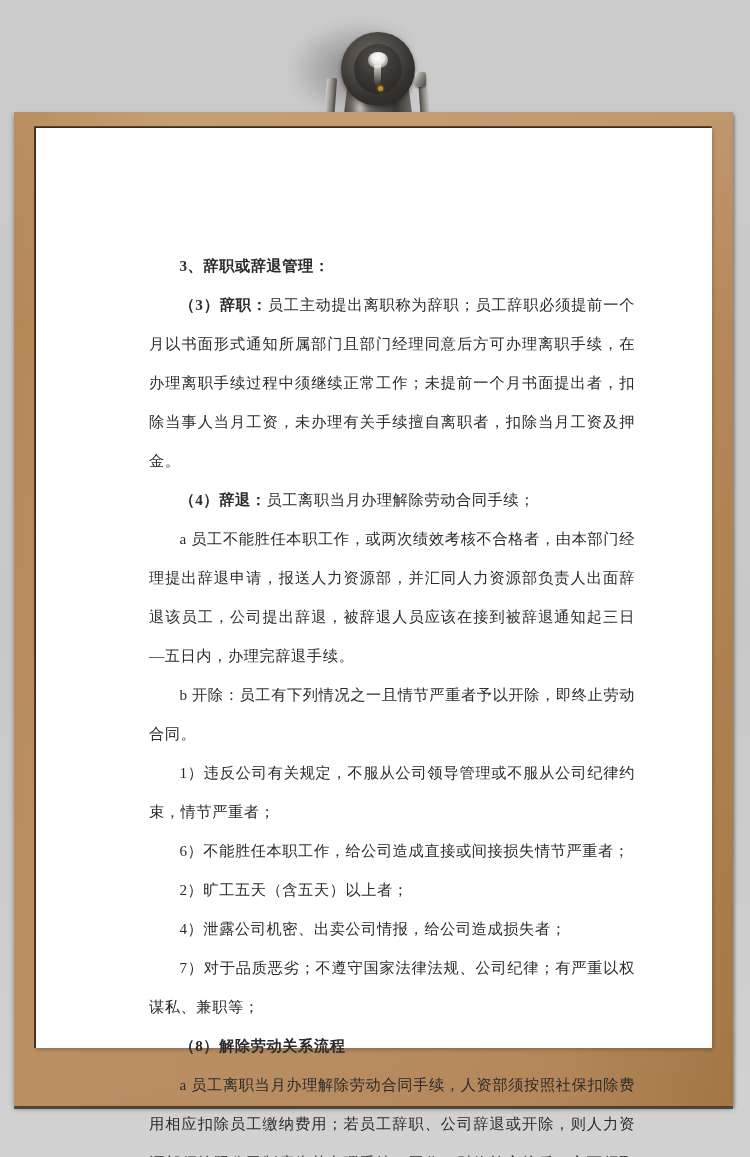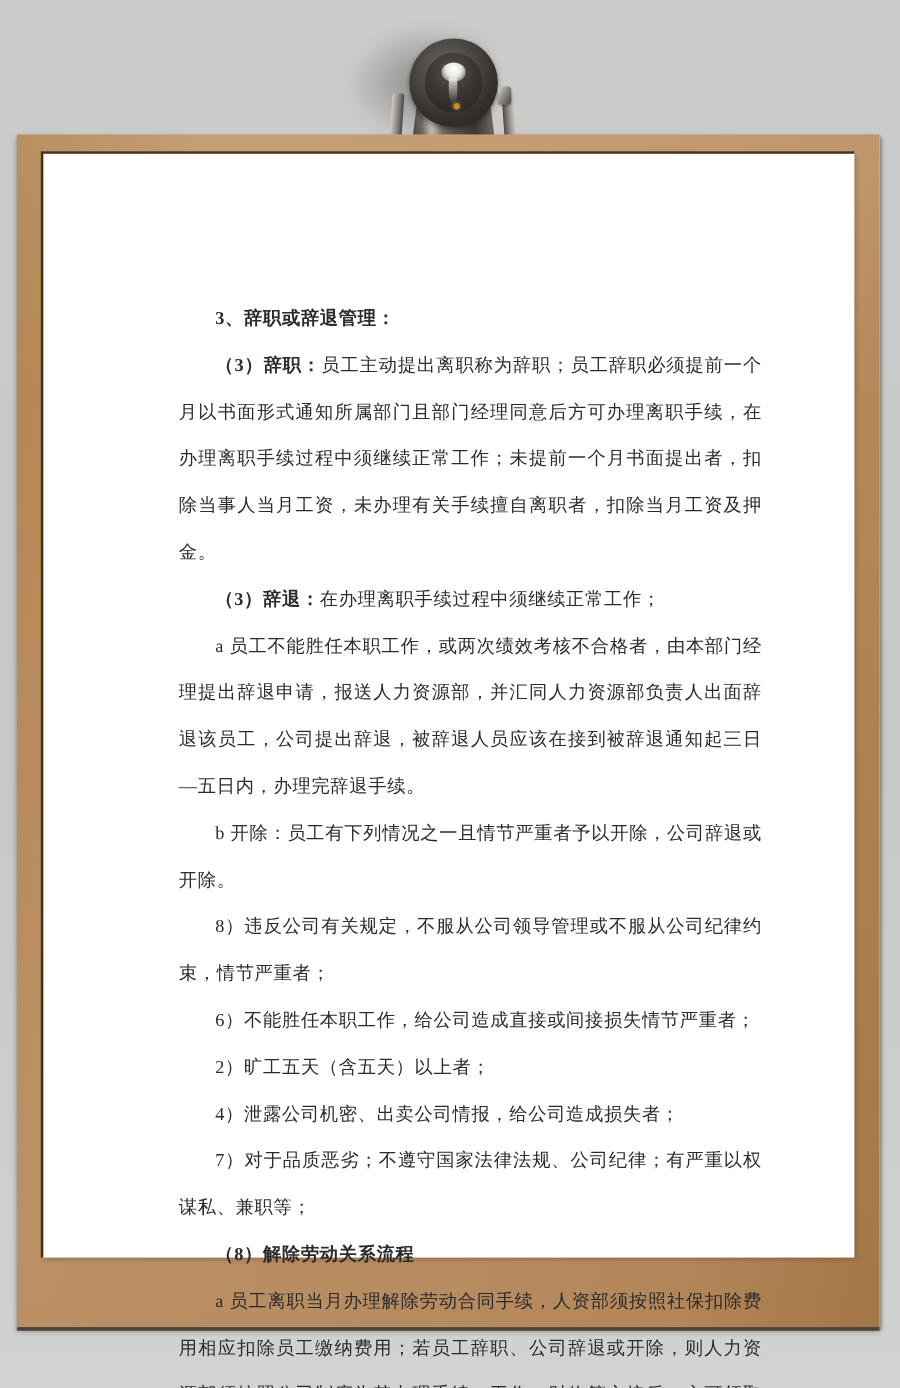--- a/index.html
+++ b/index.html
@@ -318,27 +318,27 @@
   <div class="board-bottom-edge"></div>
 
   <div class="paper">
     <div class="paper-inner-line"></div>
 
     <div class="doc">
       <p class="bold">3、辞职或辞退管理：</p>
 
       <p><span class="lead">（3）辞职：</span><span>员工主动提出离职称为辞职；员工辞职必须提前一个月以书面形式通知所属部门且部门经理同意后方可办理离职手续，在办理离职手续过程中须继续正常工作；未提前一个月书面提出者，扣除当事人当月工资，未办理有关手续擅自离职者，扣除当月工资及押金。</span></p>
 
-      <p><span class="lead">（3）辞退：</span><span>在办理离职手续过程中须继续正常工作；</span></p>
+      <p><span class="lead">（4）辞退：</span><span>员工离职当月办理解除劳动合同手续；</span></p>
 
       <p>a 员工不能胜任本职工作，或两次绩效考核不合格者，由本部门经理提出辞退申请，报送人力资源部，并汇同人力资源部负责人出面辞退该员工，公司提出辞退，被辞退人员应该在接到被辞退通知起三日—五日内，办理完辞退手续。</p>
 
-      <p>b 开除：员工有下列情况之一且情节严重者予以开除，公司辞退或开除。</p>
-
-      <p>8）违反公司有关规定，不服从公司领导管理或不服从公司纪律约束，情节严重者；</p>
+      <p>b 开除：员工有下列情况之一且情节严重者予以开除，即终止劳动合同。</p>
+
+      <p>1）违反公司有关规定，不服从公司领导管理或不服从公司纪律约束，情节严重者；</p>
       <p>6）不能胜任本职工作，给公司造成直接或间接损失情节严重者；</p>
       <p>2）旷工五天（含五天）以上者；</p>
       <p>4）泄露公司机密、出卖公司情报，给公司造成损失者；</p>
       <p>7）对于品质恶劣；不遵守国家法律法规、公司纪律；有严重以权谋私、兼职等；</p>
 
       <p class="bold">（8）解除劳动关系流程</p>
 
       <p>a 员工离职当月办理解除劳动合同手续，人资部须按照社保扣除费用相应扣除员工缴纳费用；若员工辞职、公司辞退或开除，则人力资源部须按照公司制度为其办理手续，工作、财物等交接后，方可领取解除劳动合同证明，否则不予发放解除劳动合同证明及相关手续。</p>
     </div>
   </div>

